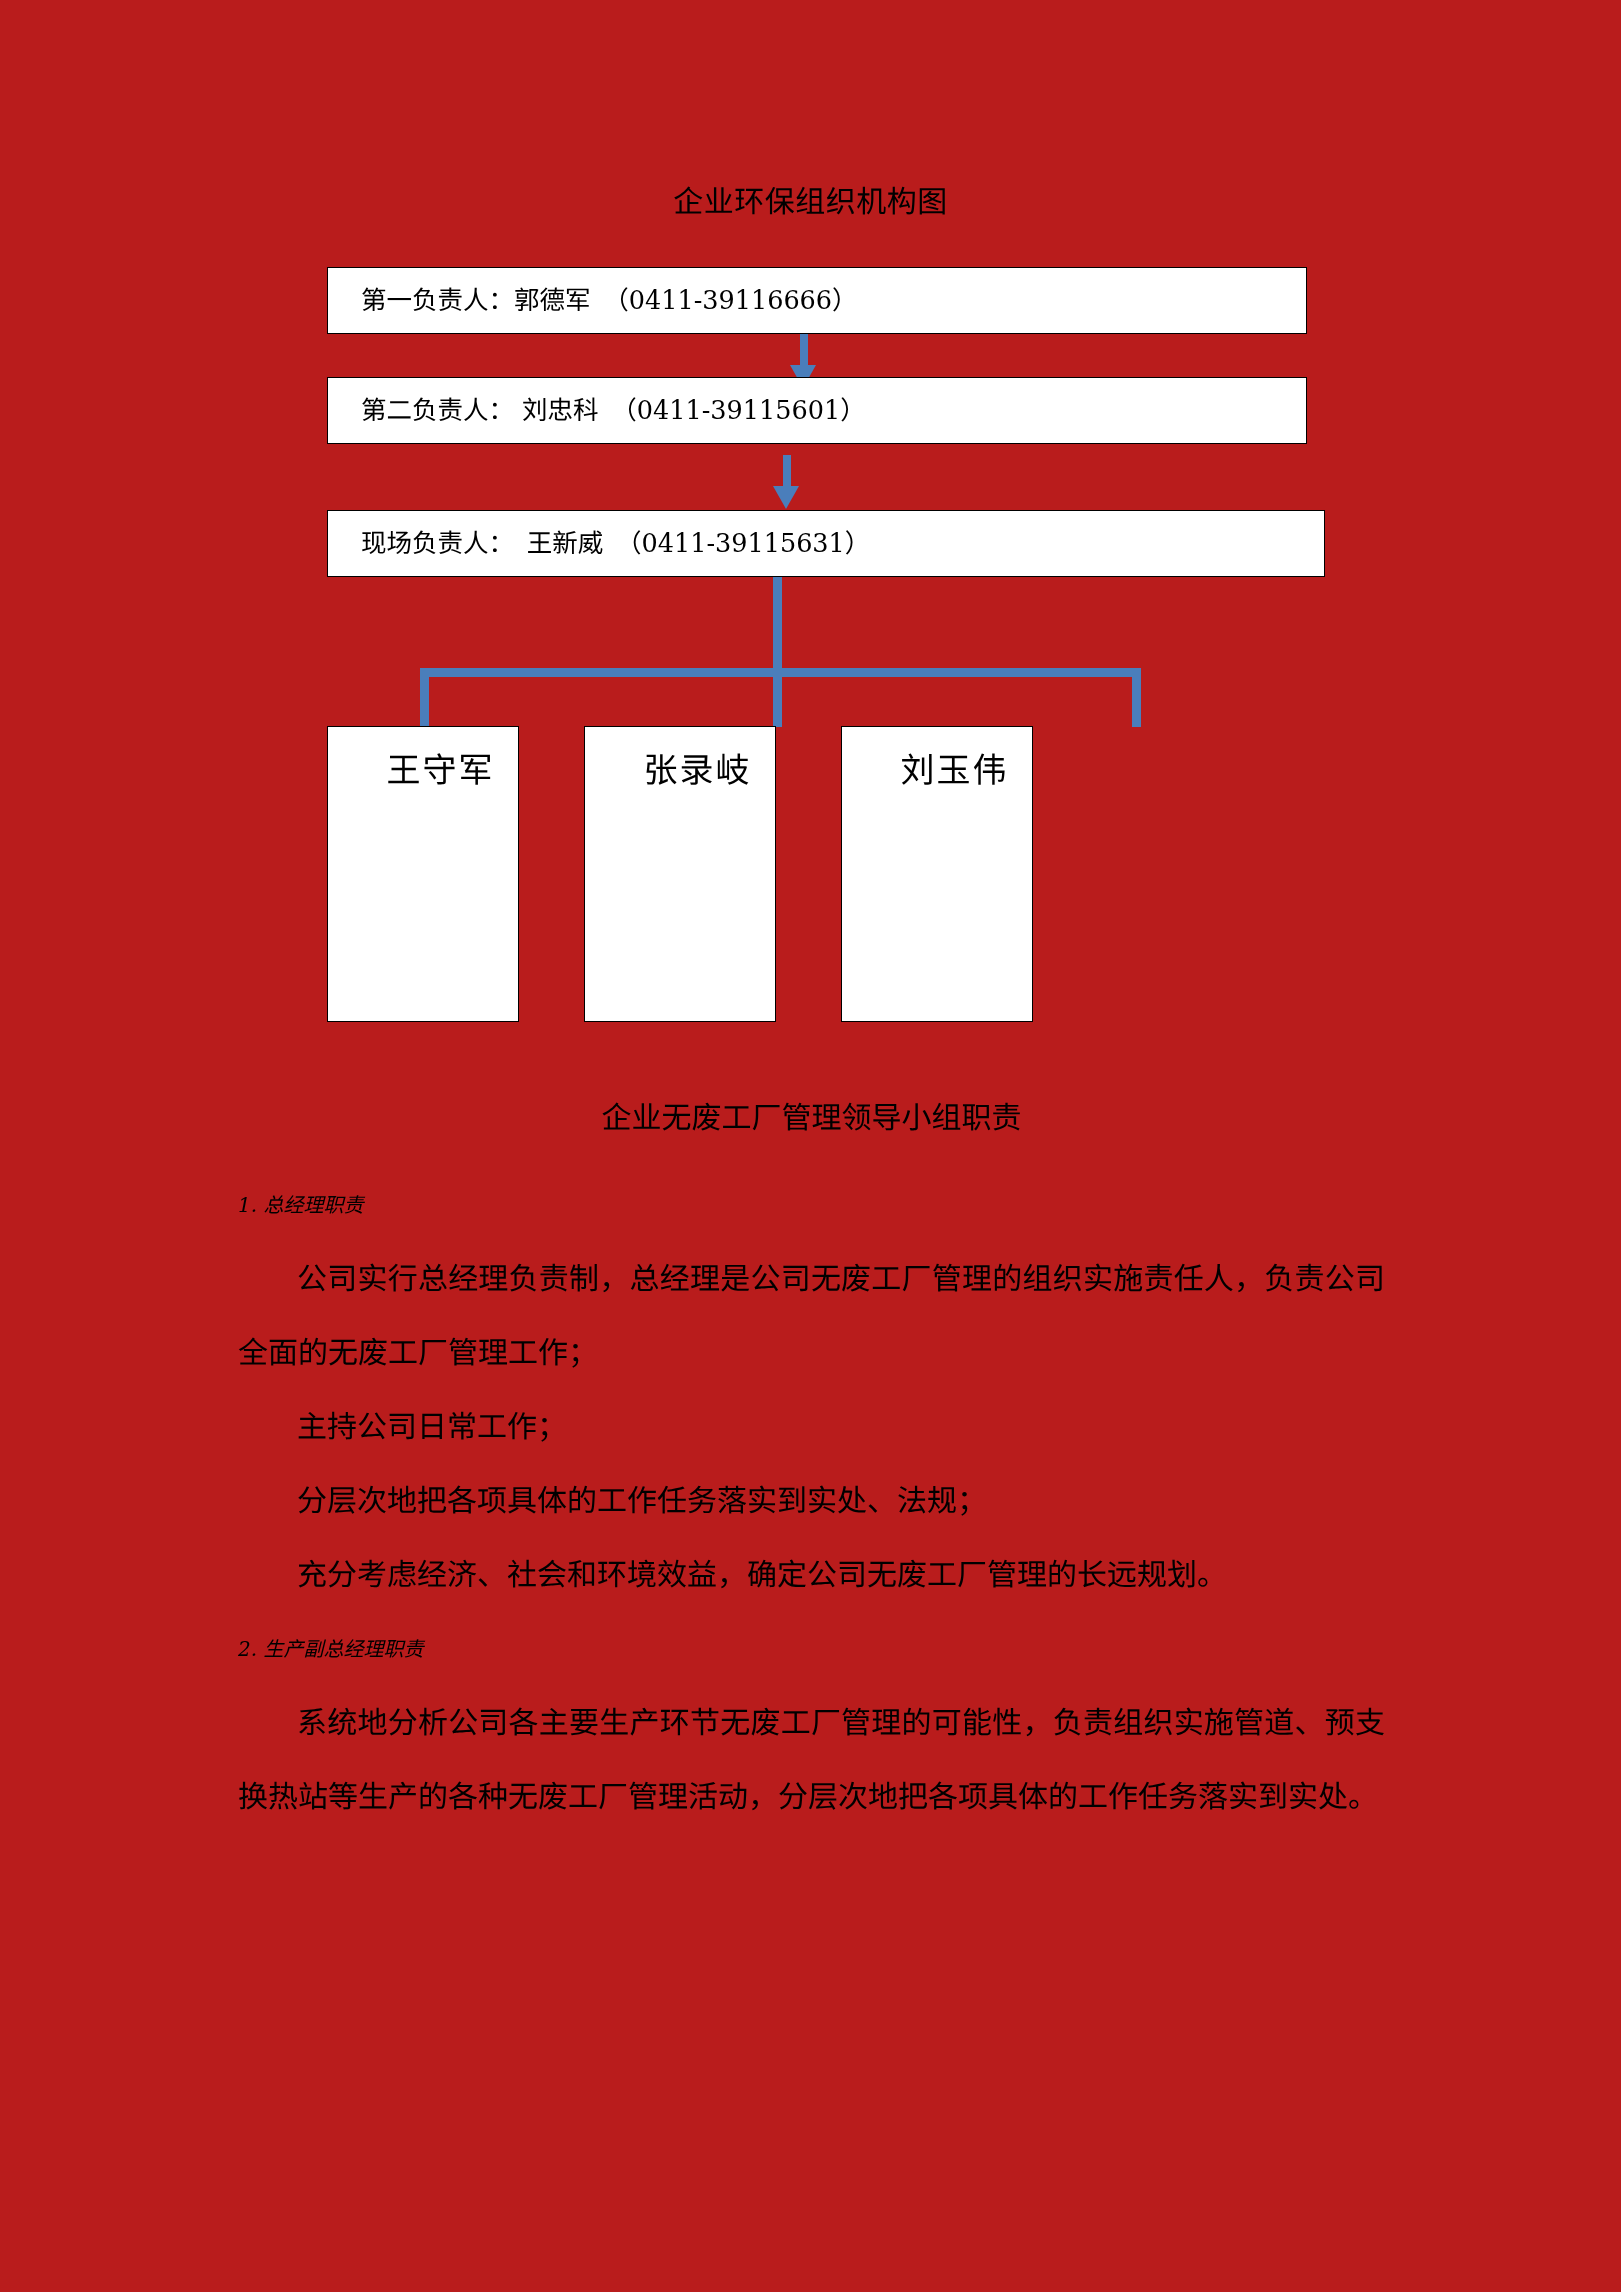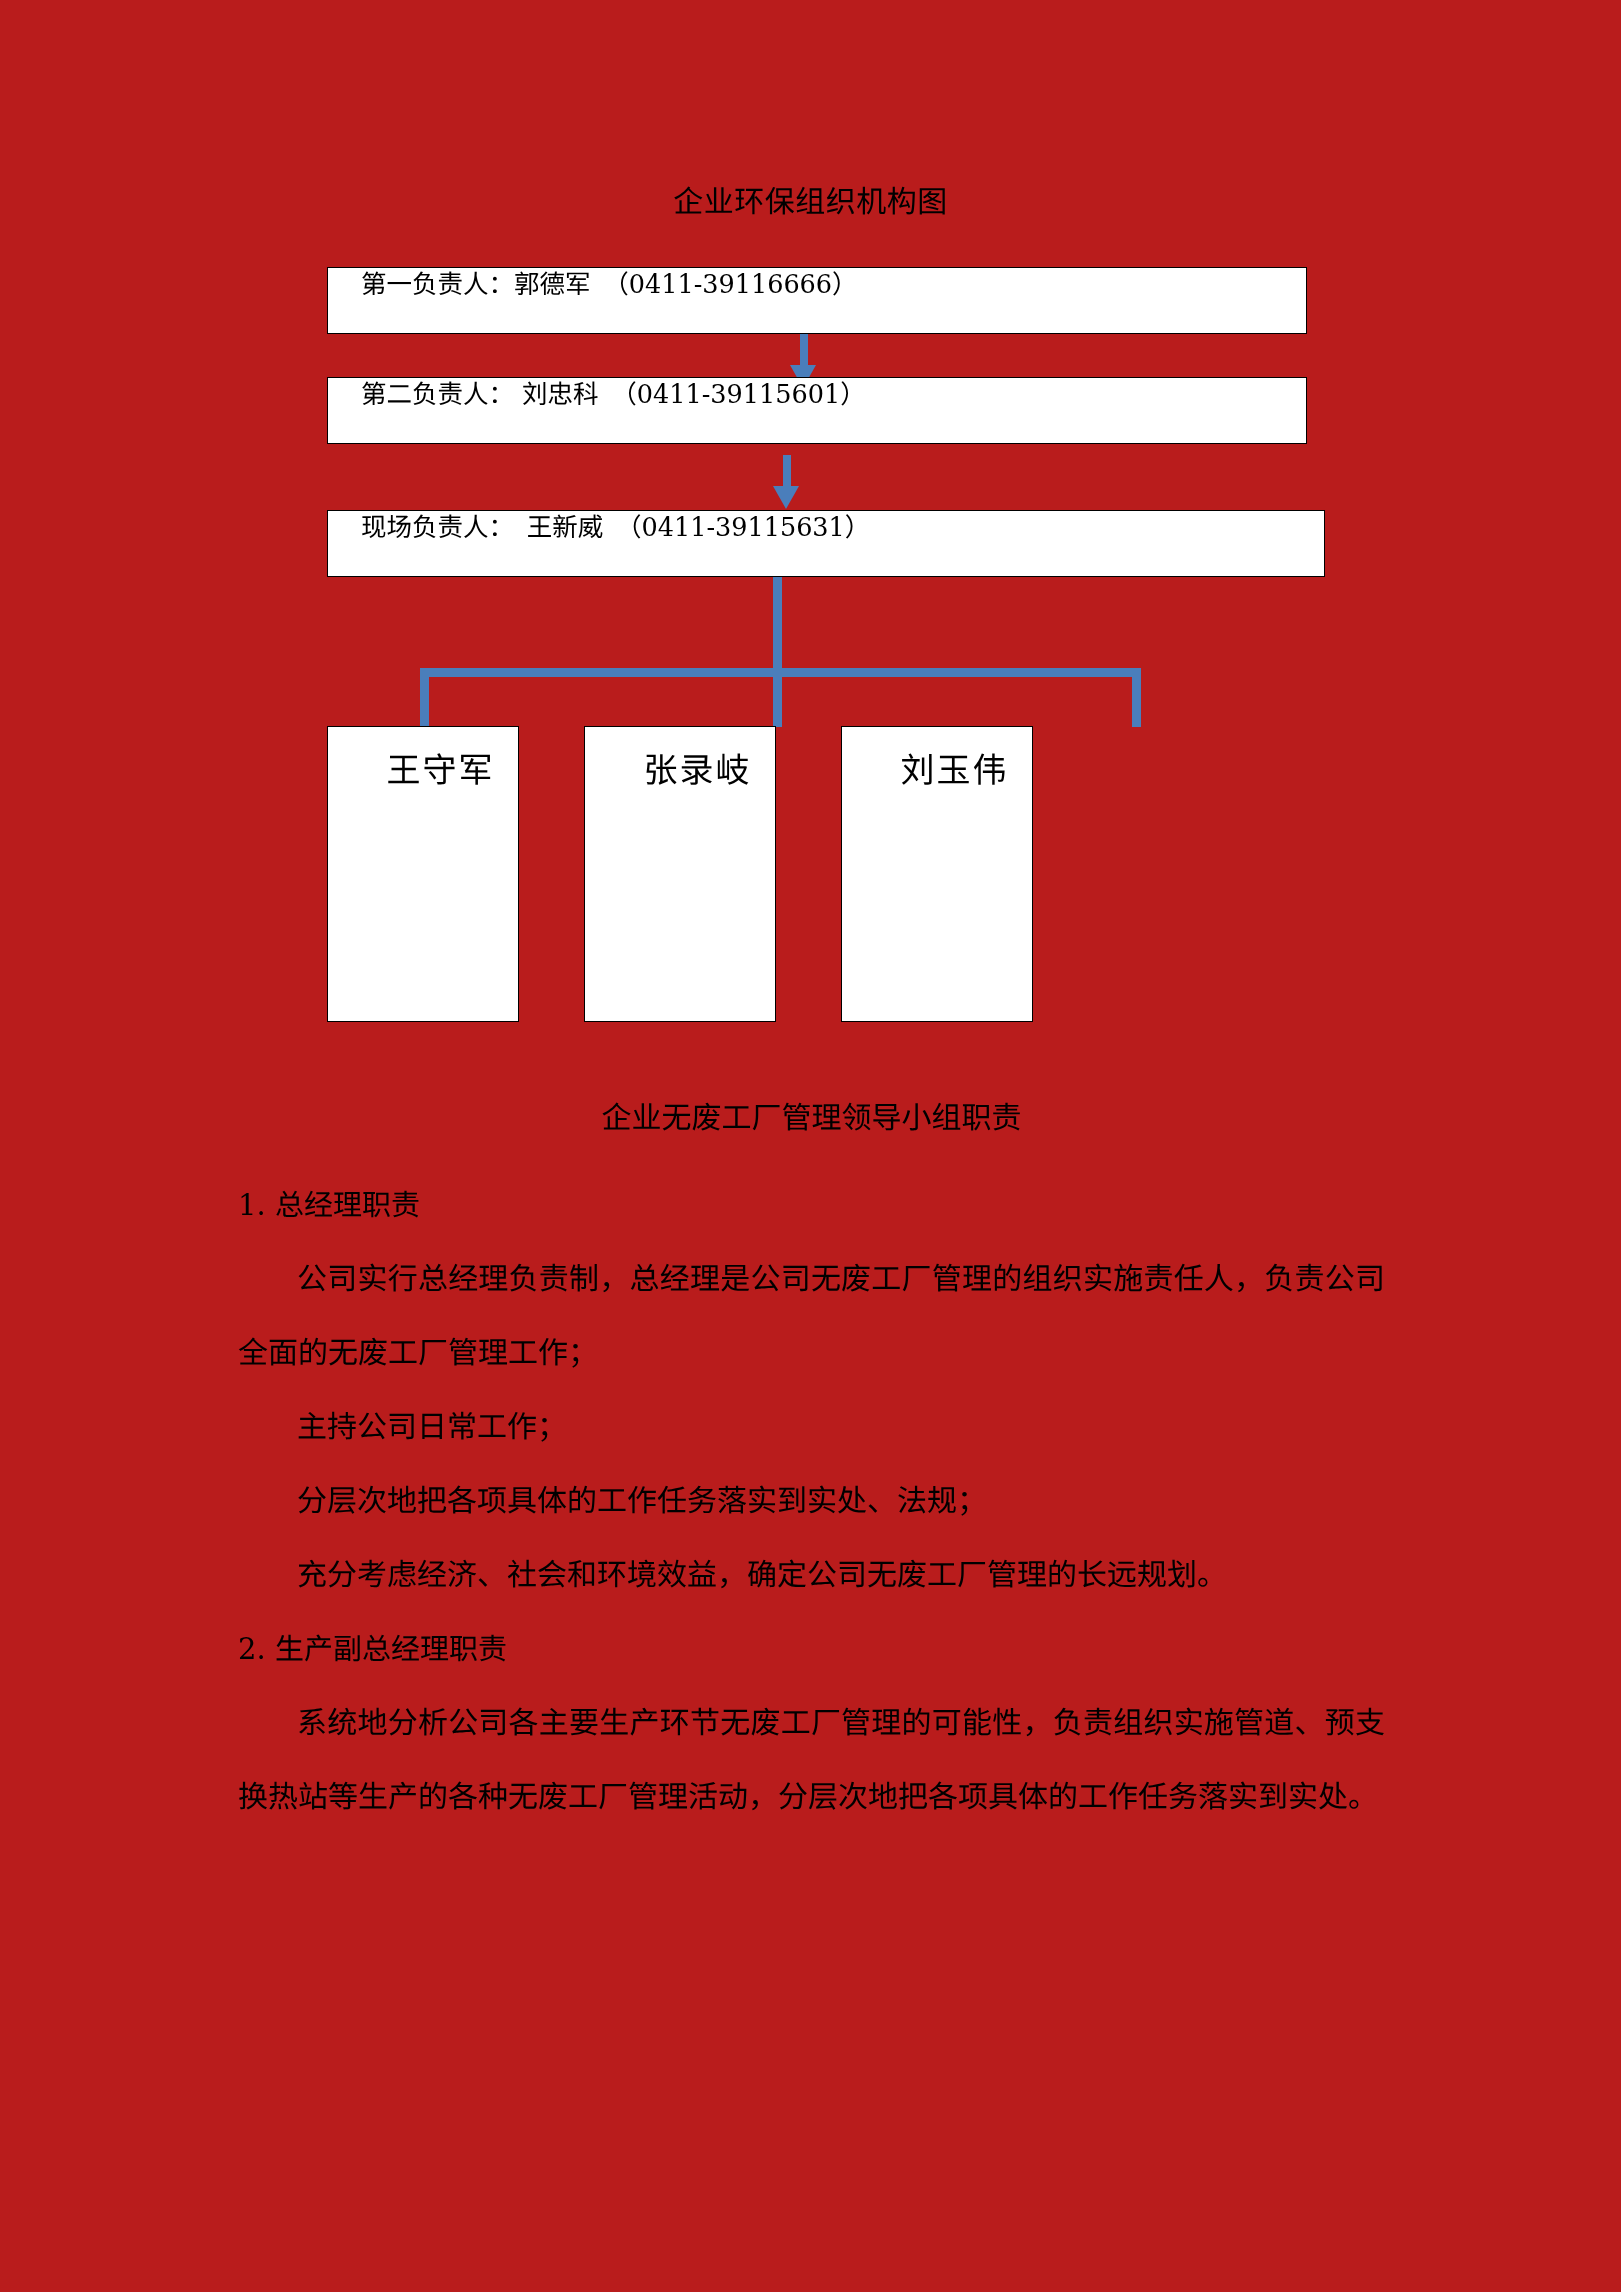--- a/index.html
+++ b/index.html
@@ -51,20 +51,21 @@
     box-sizing: border-box;
     border: 1.6px solid #000000;
     background: #ffffff;
   }
 
   .lvl-box {
     left: 0;
     width: 980px;
     height: 67px;
     display: flex;
+    align-items: center;
   }
   .lvl-box .box-text {
     padding-left: 33px;
     font-size: 25.5px;
     line-height: 33px;
     white-space: pre;
     font-family: "DejaVu Serif", "Liberation Serif", serif;
   }
 
   .lvl-1 { top: 0px; }
@@ -156,25 +157,26 @@
 
   .section-title {
     text-align: center;
     font-size: 30px;
     line-height: 43px;
     margin: 0 0 29px 0;
     font-family: "DejaVu Serif", "Liberation Serif", serif;
   }
 
   .numbered-heading {
-    font-size: 29px;
+    font-size: 20px;
     line-height: 74px;
     margin: 0;
     text-align: left;
     font-family: "DejaVu Serif", "Liberation Serif", serif;
+    font-style: italic;
   }
 
   .para {
     font-size: 30px;
     line-height: 74px;
     margin: 0;
     text-align: justify;
     text-align-last: left;
     text-indent: 59px;
     font-family: "DejaVu Serif", "Liberation Serif", serif;

